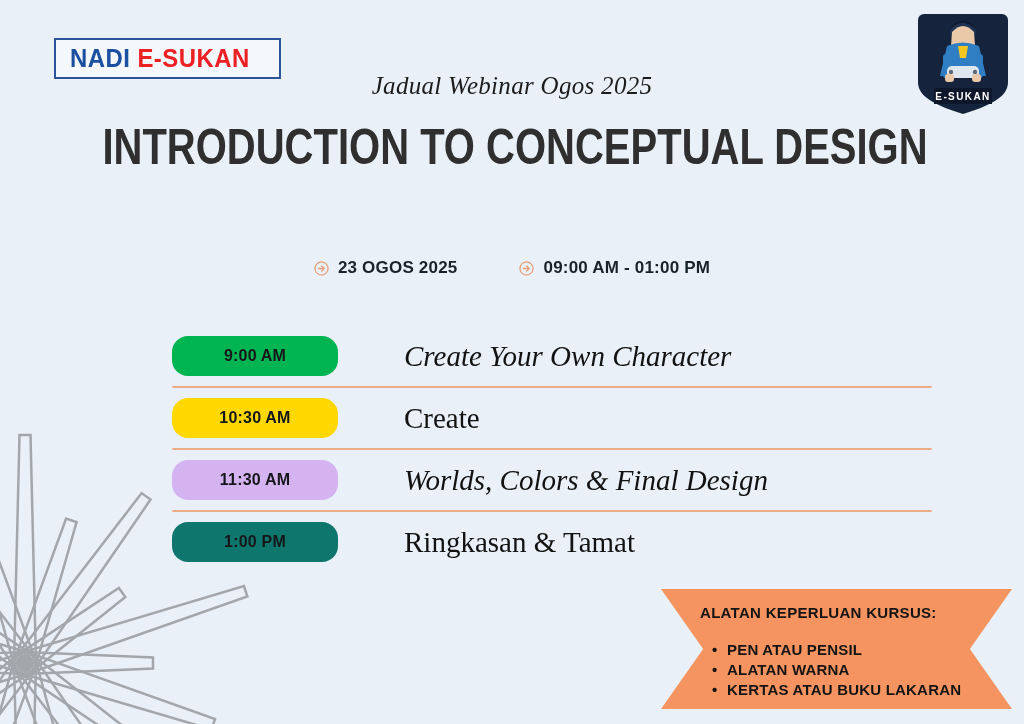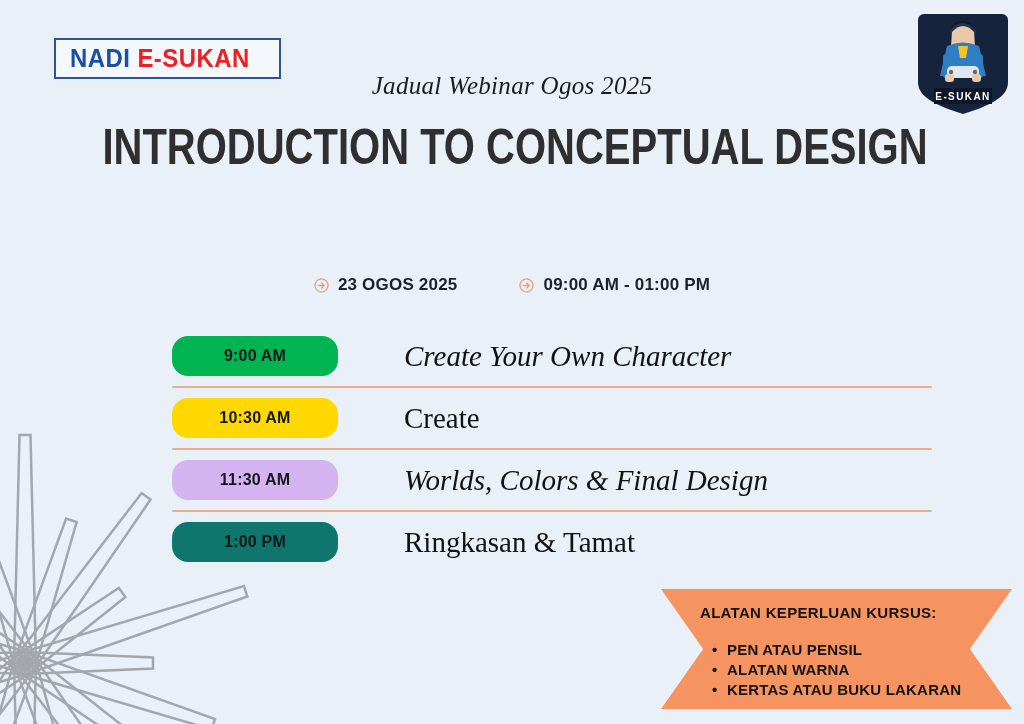--- a/index.html
+++ b/index.html
@@ -118,21 +118,21 @@
   #speaker .name {
     font-weight: bold;
     letter-spacing: 0.2px;
   }
 
   
   #meta-row {
     position: absolute;
     left: 0;
     right: 0;
-    top: 275px;
+    top: 258px;
     display: flex;
     justify-content: center;
     gap: 62px;
     z-index: 2;
   }
   .meta-item {
     display: flex;
     align-items: center;
     gap: 9px;
   }

